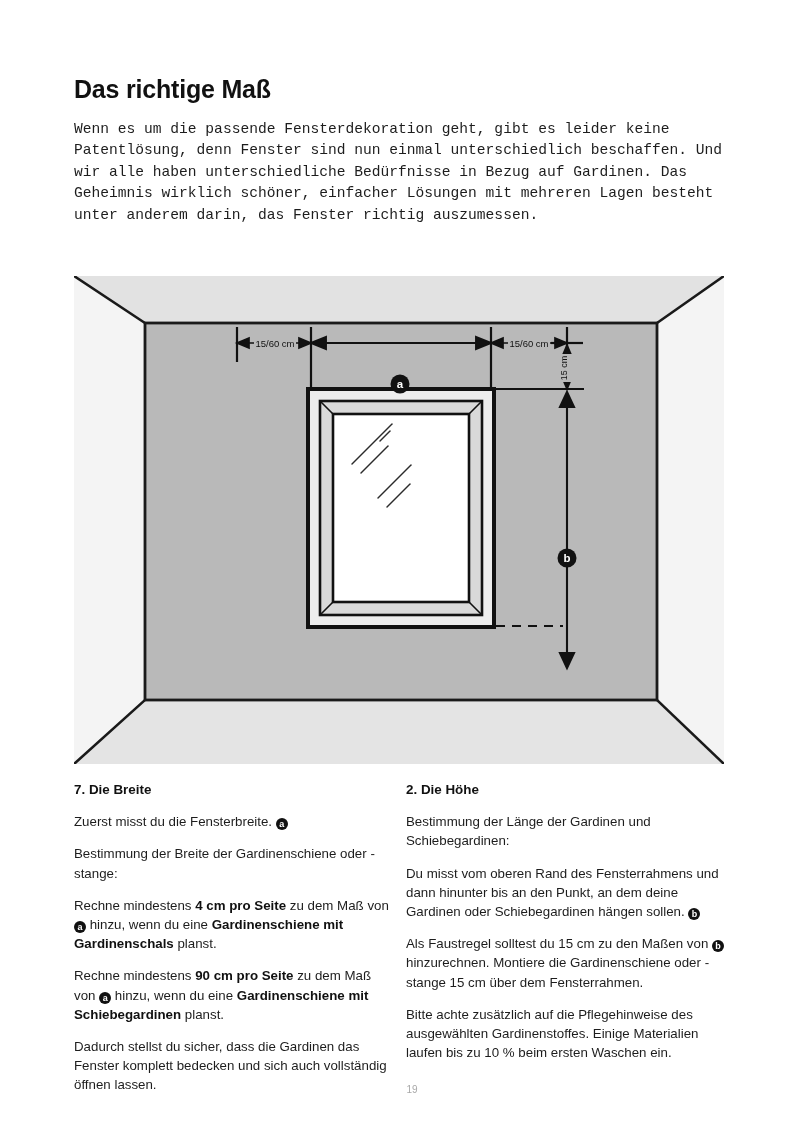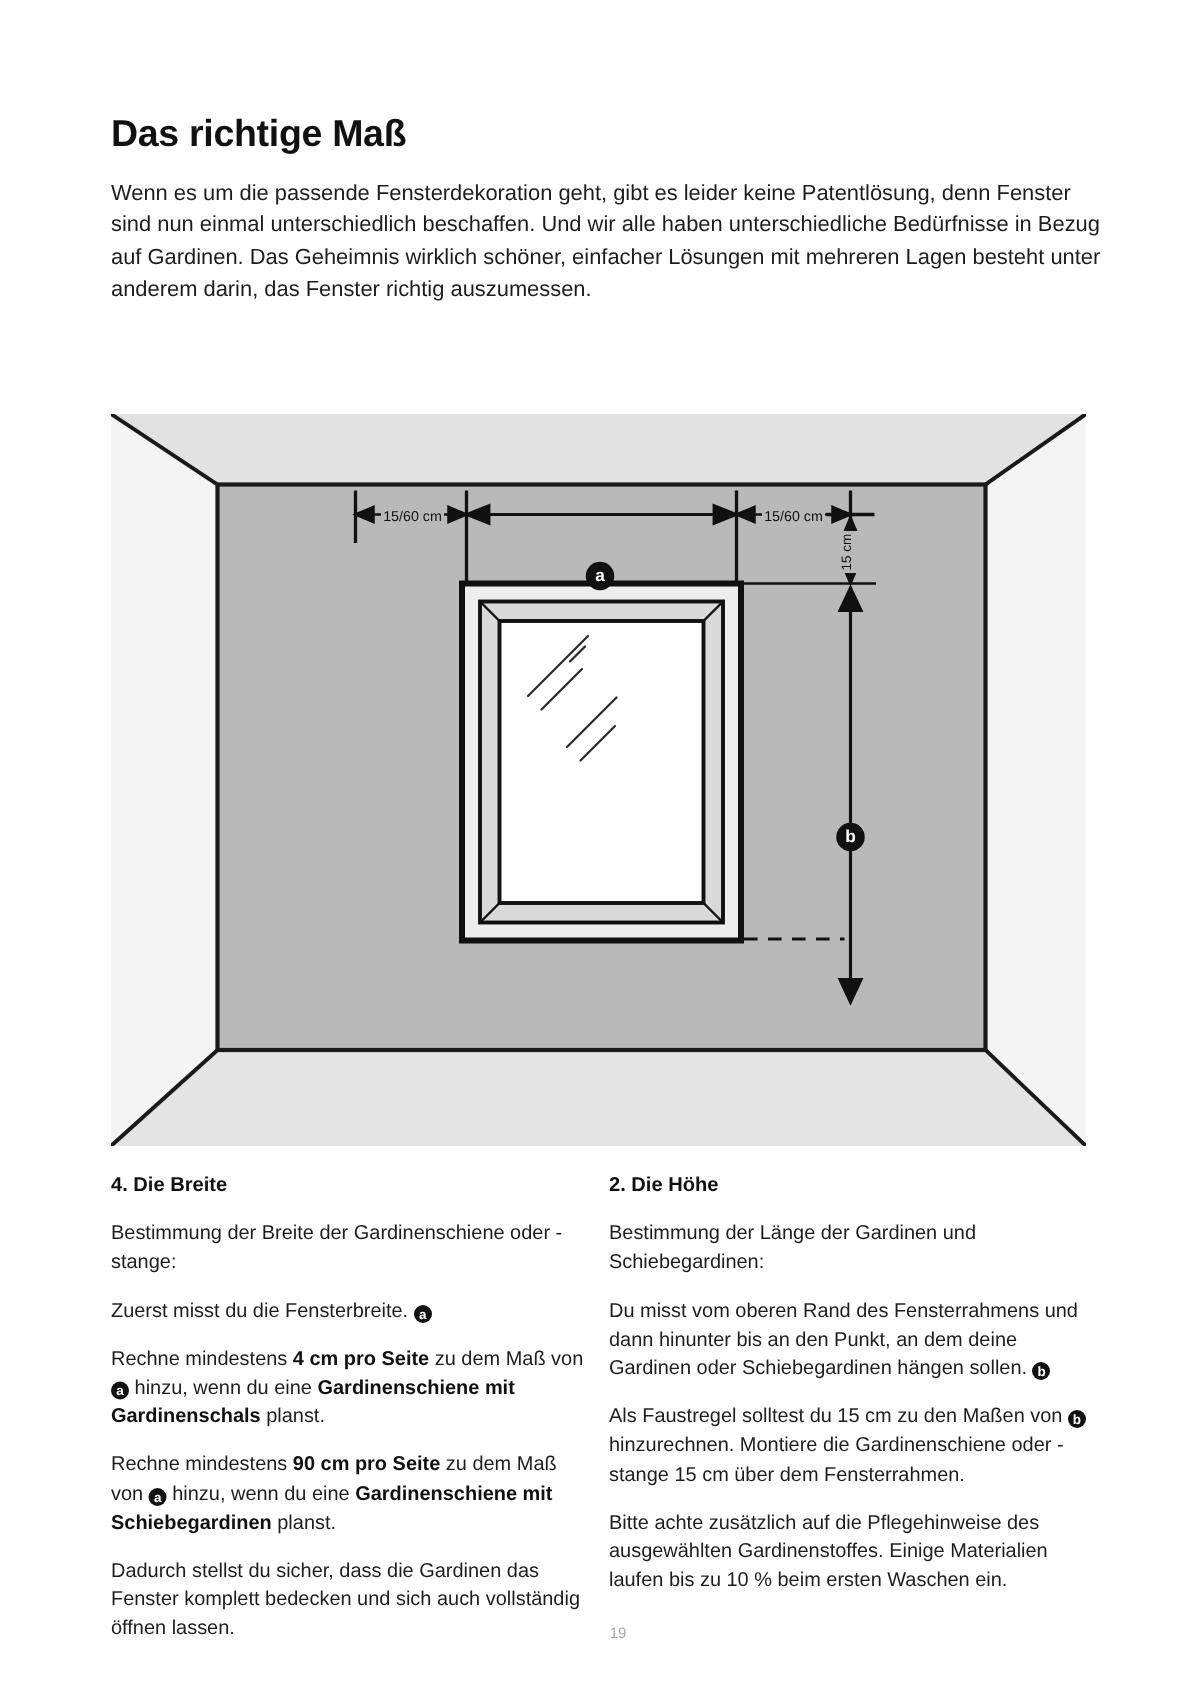--- a/index.html
+++ b/index.html
@@ -35,20 +35,21 @@
   }
 
   .intro {
     position: absolute;
     left: 74px;
     top: 104px;
     width: 660px;
     font-size: 14.6px;
     line-height: 21.5px;
     color: #1d1d1d;
+    font-family: Liberation Mono, monospace;
   }
 
   
   .figure {
     position: absolute;
     left: 74px;
     top: 276px;
     width: 650px;
     height: 488px;
   }
@@ -213,25 +214,25 @@
       <line x1="422" y1="350" x2="489" y2="350" stroke="#111111" stroke-width="2" stroke-dasharray="9 7"></line>
 
       <g transform="translate(493,282)">
         <circle cx="0" cy="0" r="9.5" fill="#111111"></circle>
         <text x="0" y="3.6" font-family="Liberation Sans, sans-serif" font-size="11.5" font-weight="bold" fill="#ffffff" text-anchor="middle">b</text>
       </g>
     </svg>
   </div>
 
   <div class="col col-left">
-    <h2>4. Die Breite</h2>
+    <h2>7. Die Breite</h2>
+
+    <p><span>Zuerst misst du die Fensterbreite.</span> <span class="badge">a</span></p>
 
     <p>Bestimmung der Breite der Gardinenschiene oder -stange:</p>
-
-    <p><span>Zuerst misst du die Fensterbreite.</span> <span class="badge">a</span></p>
 
     <p><span>Rechne mindestens </span><b>4 cm pro Seite</b><span> zu dem Maß von </span><span class="badge">a</span><span> hinzu, wenn du eine </span><b>Gardinenschiene mit Gardinenschals</b><span> planst.</span></p>
 
     <p><span>Rechne mindestens </span><b>90 cm pro Seite</b><span> zu dem Maß von </span><span class="badge">a</span><span> hinzu, wenn du eine </span><b>Gardinenschiene mit Schiebegardinen</b><span> planst.</span></p>
 
     <p>Dadurch stellst du sicher, dass die Gardinen das Fenster komplett bedecken und sich auch vollständig öffnen lassen.</p>
   </div>
 
   <div class="col col-right">
     <h2>2. Die Höhe</h2>

